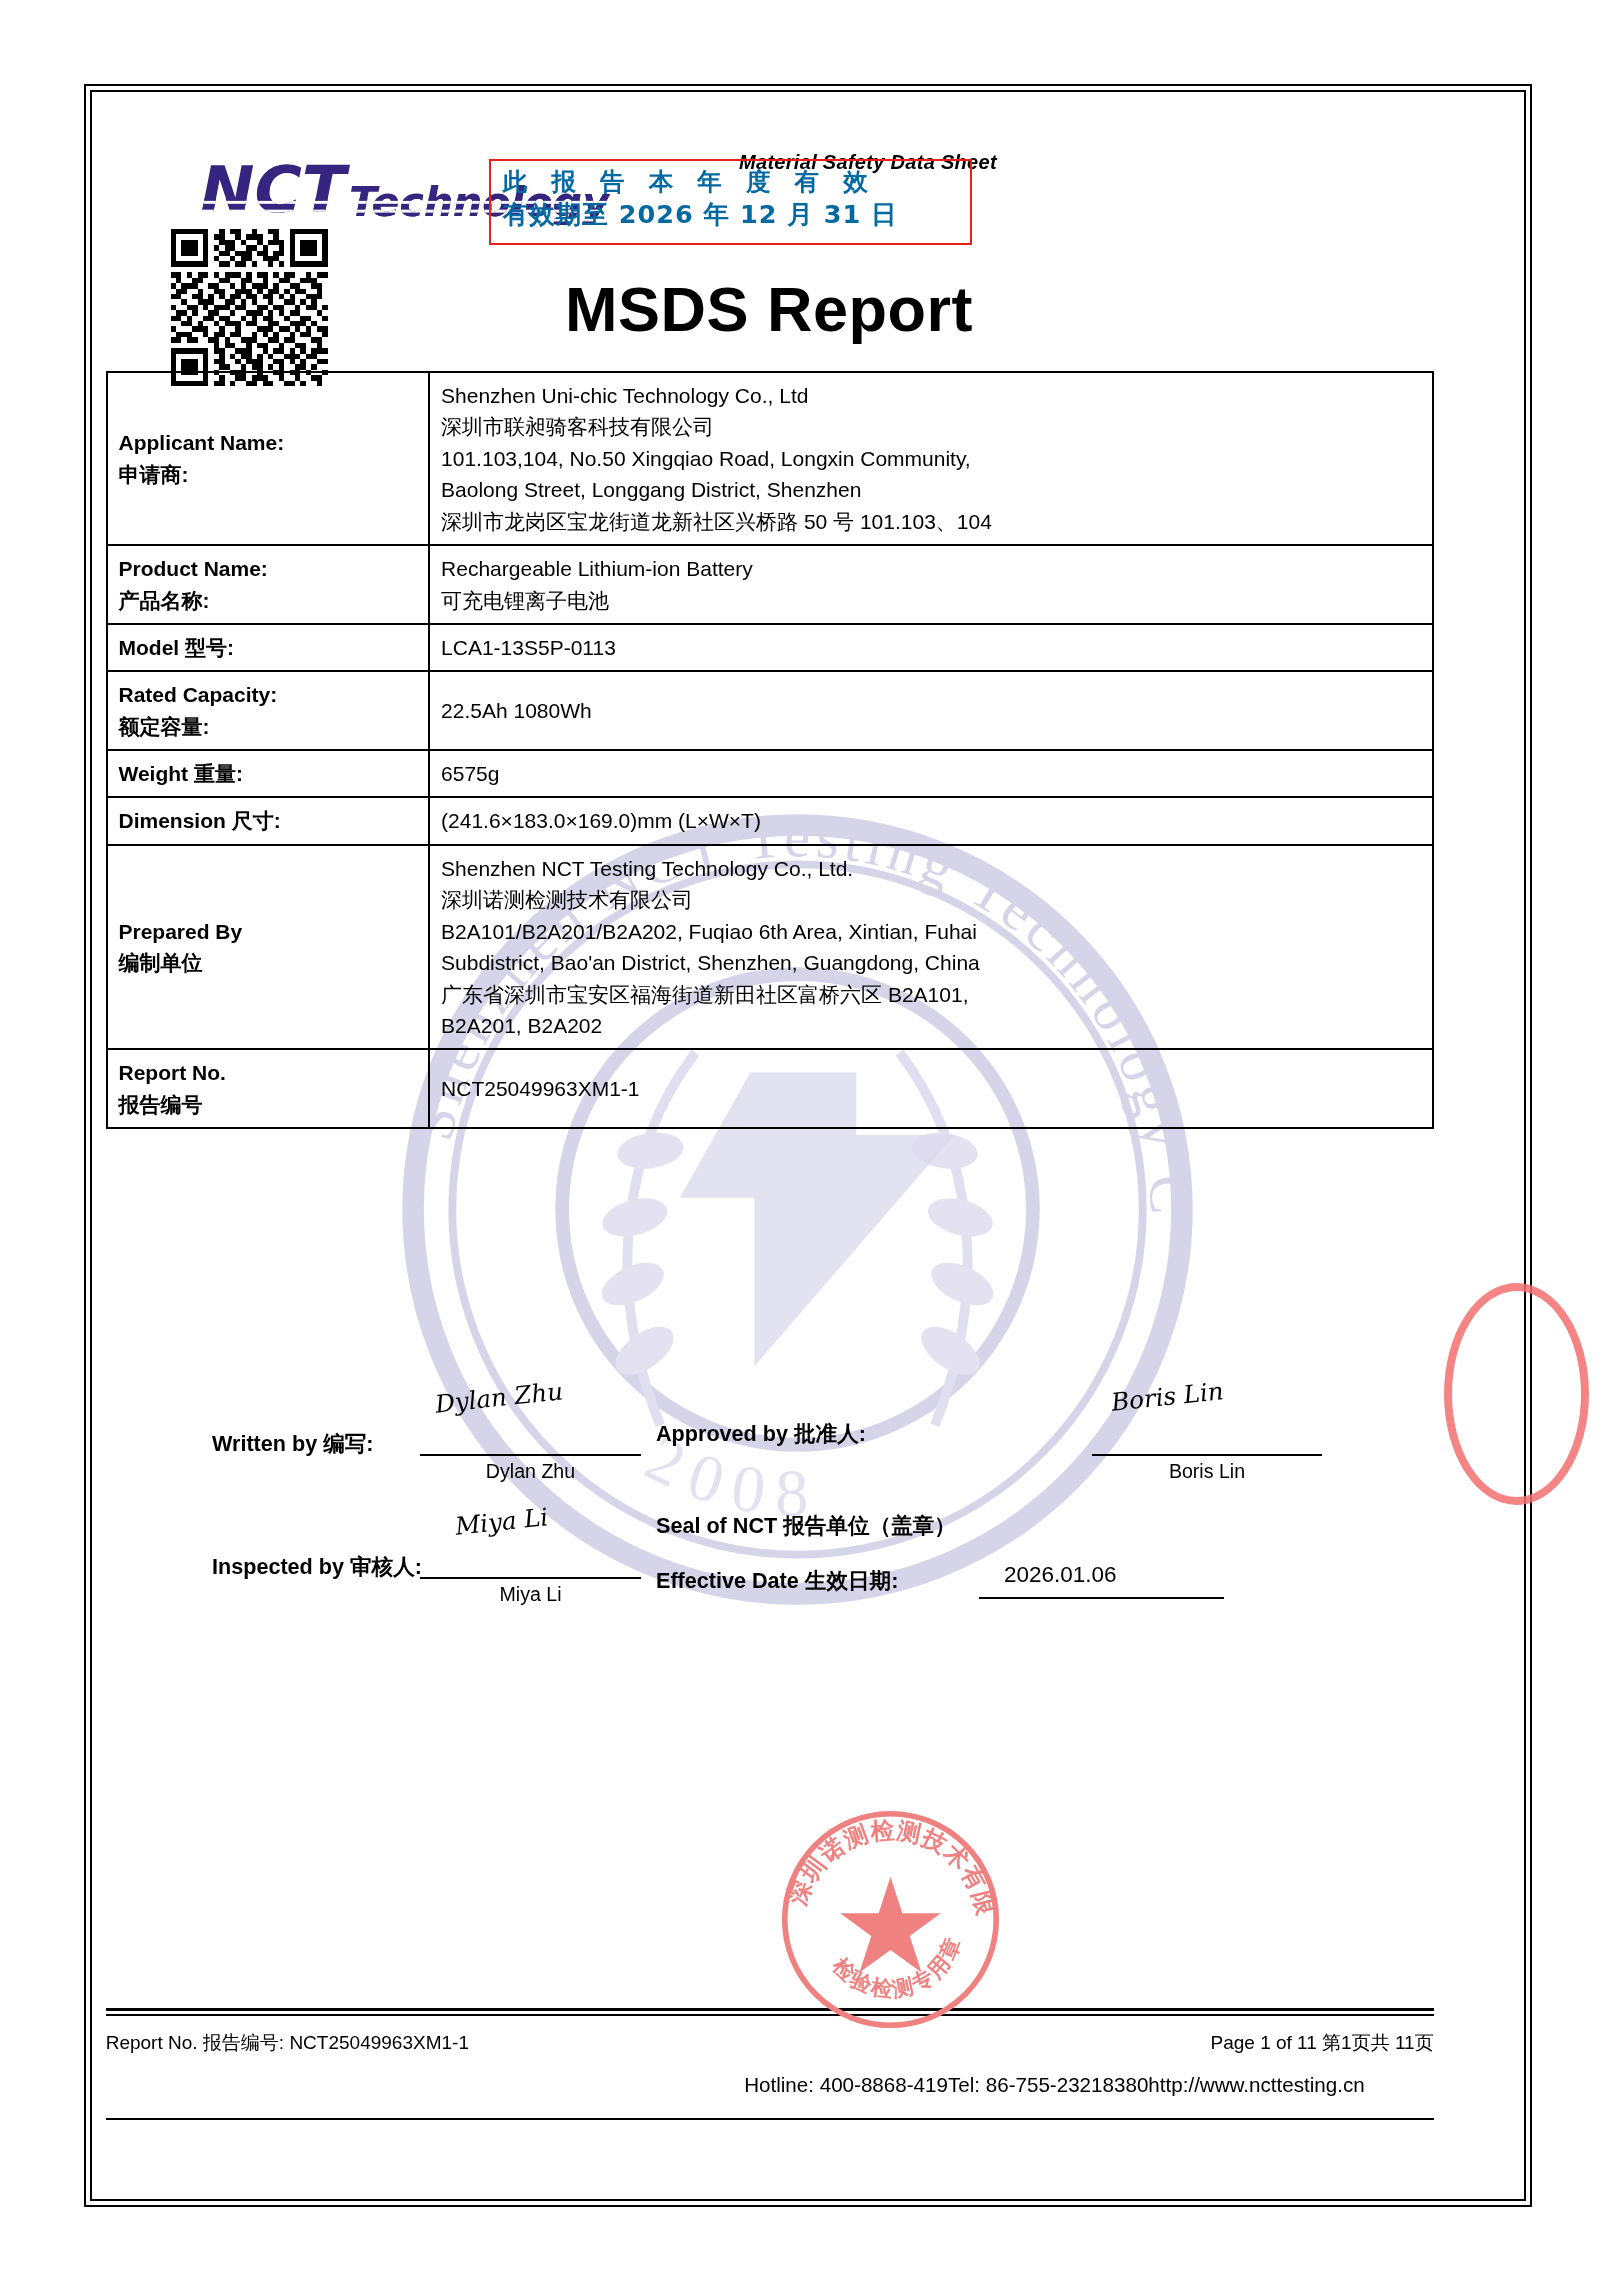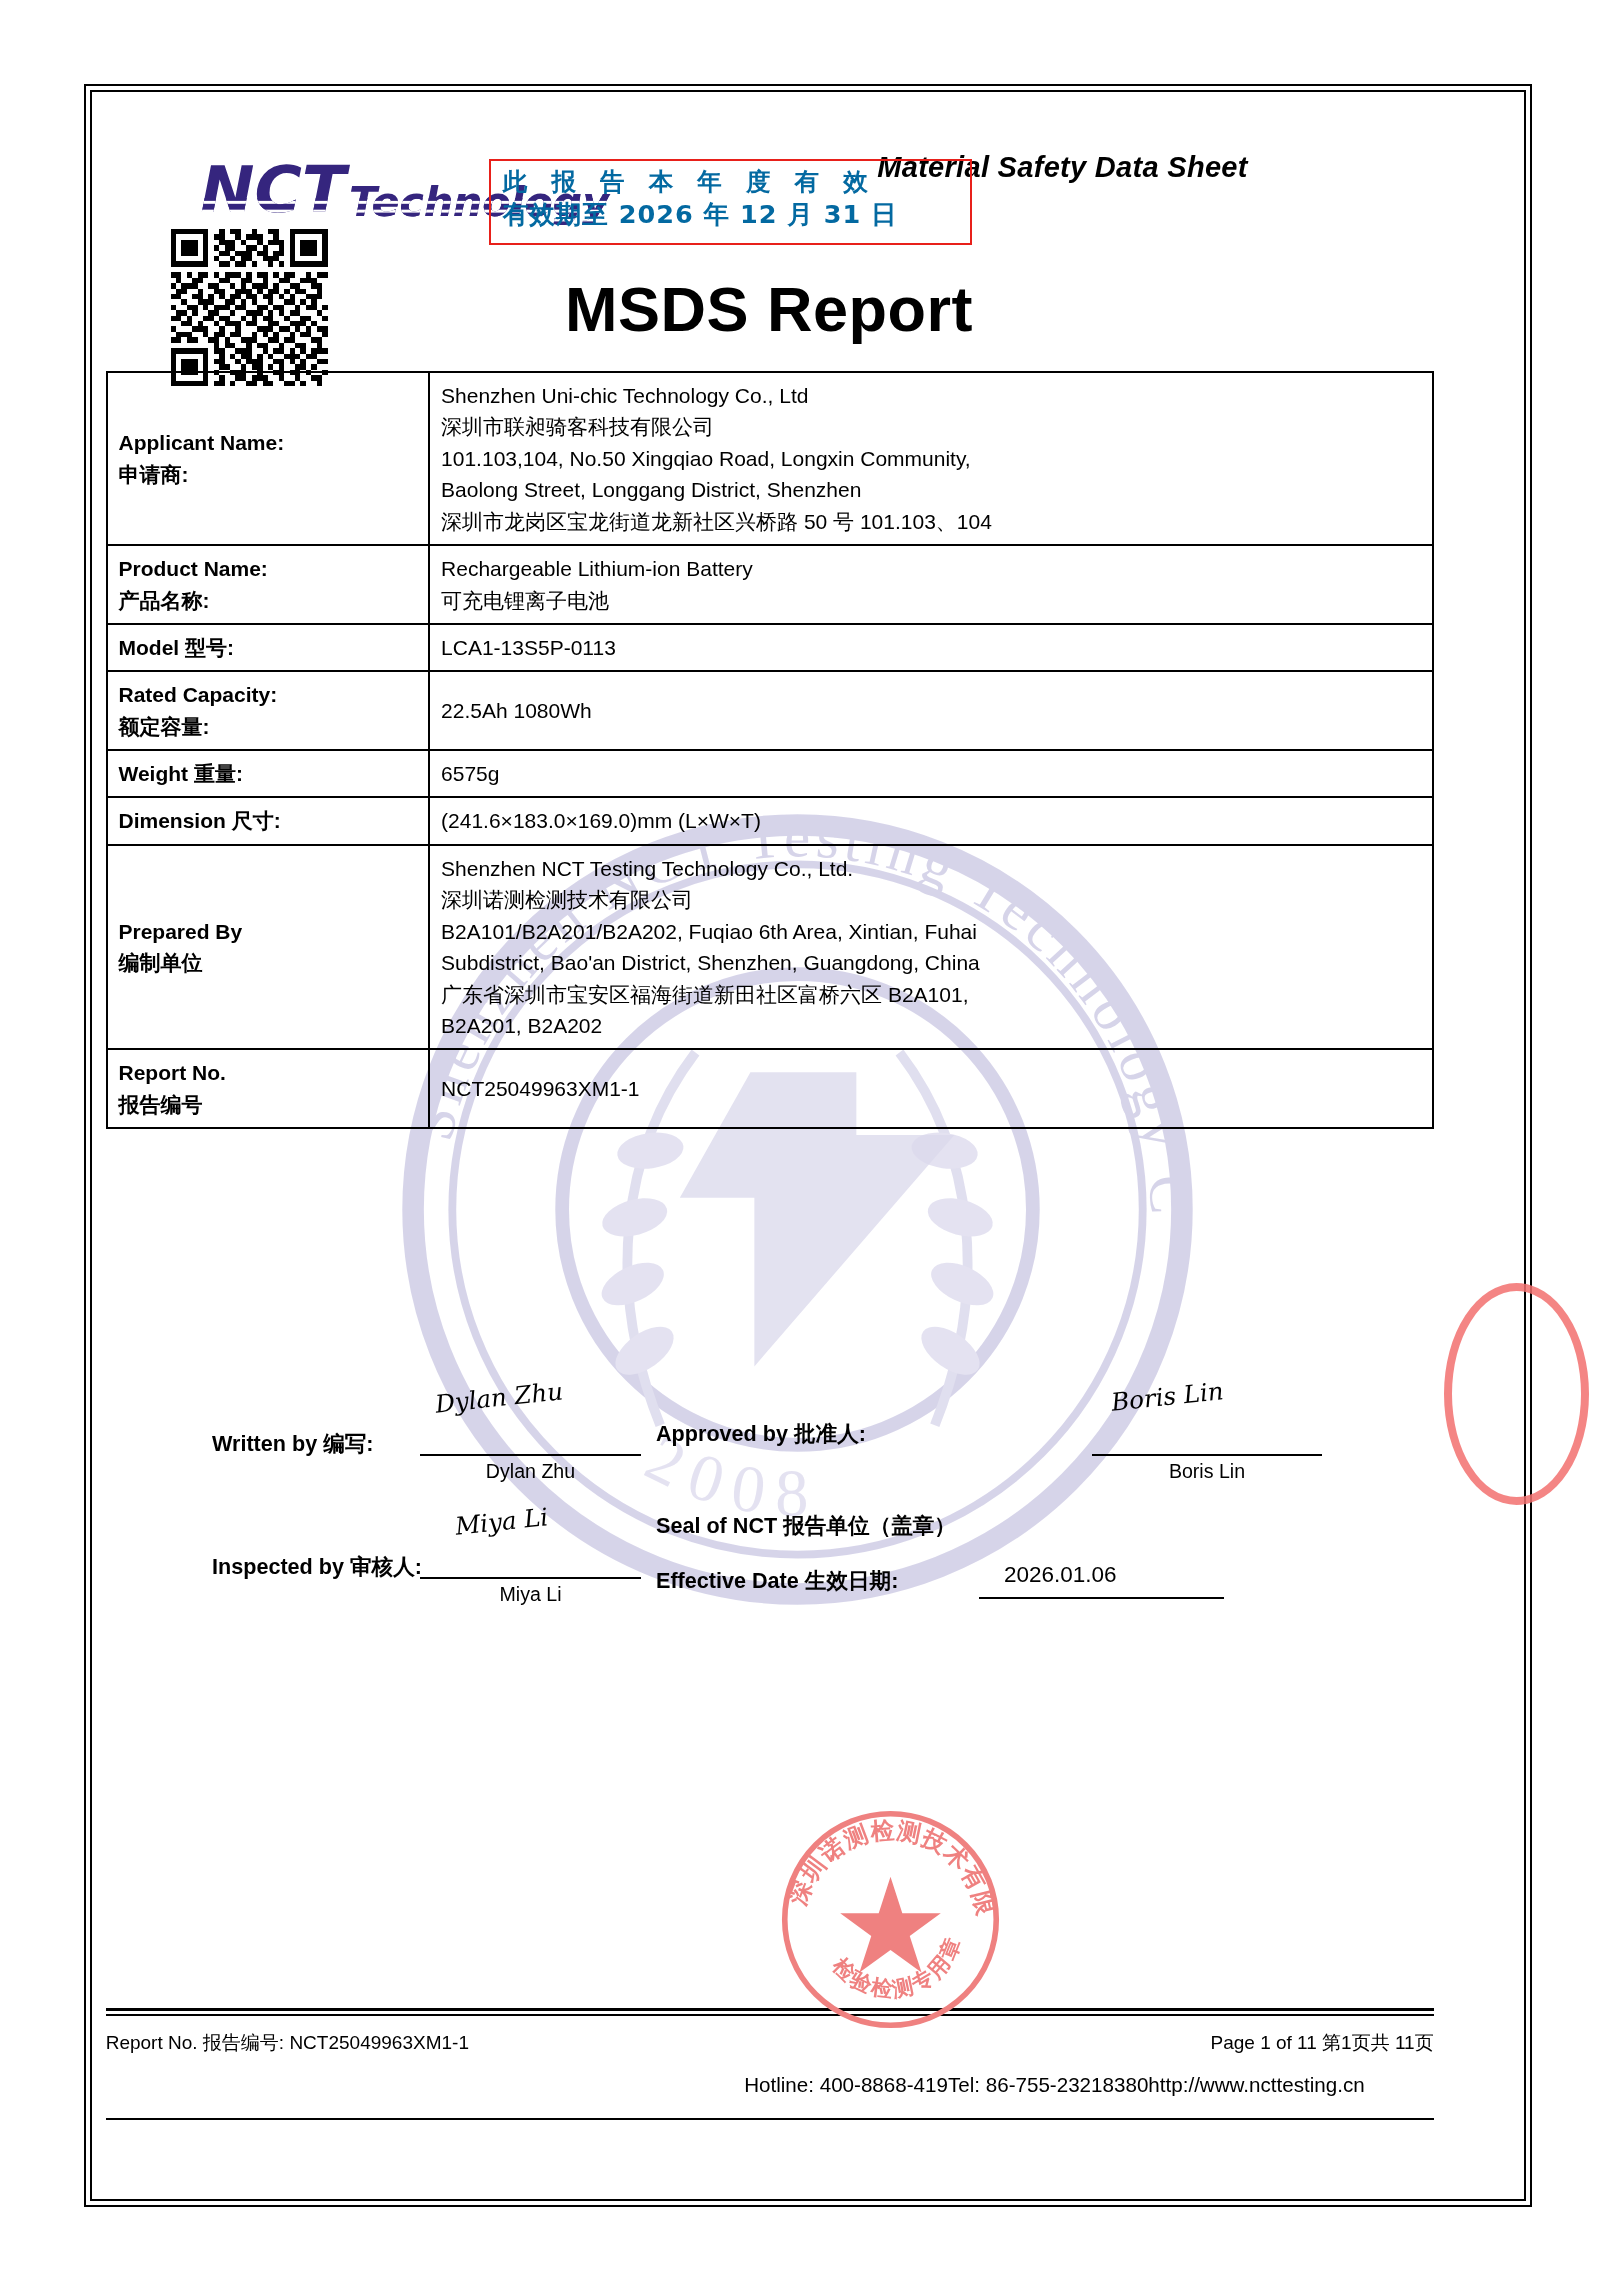--- a/index.html
+++ b/index.html
@@ -26,22 +26,22 @@
     position:absolute; right:-65px; top:1191px; width:129px; height:206px;
     border:8.8px solid #f2706e; border-radius:50%; opacity:.85; z-index:0;
   }
 
   .content{position:relative;z-index:2;}
 
   
   #logo{position:absolute;left:108px;top:59px;width:431px;height:88px;}
   #qr{position:absolute;left:76px;top:137px;width:162px;height:157px;}
   #mdsheet{
-    position:absolute; left:647px; top:59px; width:647px; text-align:center;
-    font-weight:bold; font-style:italic; font-size:29px; letter-spacing:0.3px;
+    position:absolute; left:647px; top:59px; width:647px; text-align:left;
+    font-weight:bold; font-style:italic; font-size:20px; letter-spacing:0.3px;
   }
 
   
   #validity{
     position:absolute; left:397px; top:67px; width:483px; height:86px;
     border:2.5px solid #e8201a; color:#0369a1; box-sizing:border-box;
     padding:5.9px 9.8px 0 11.8px;
   }
   #validity .l1{font-size:24.5px;font-weight:bold;letter-spacing:7.8px;
                 font-family:"DejaVu Sans",sans-serif;line-height:1.25;}

